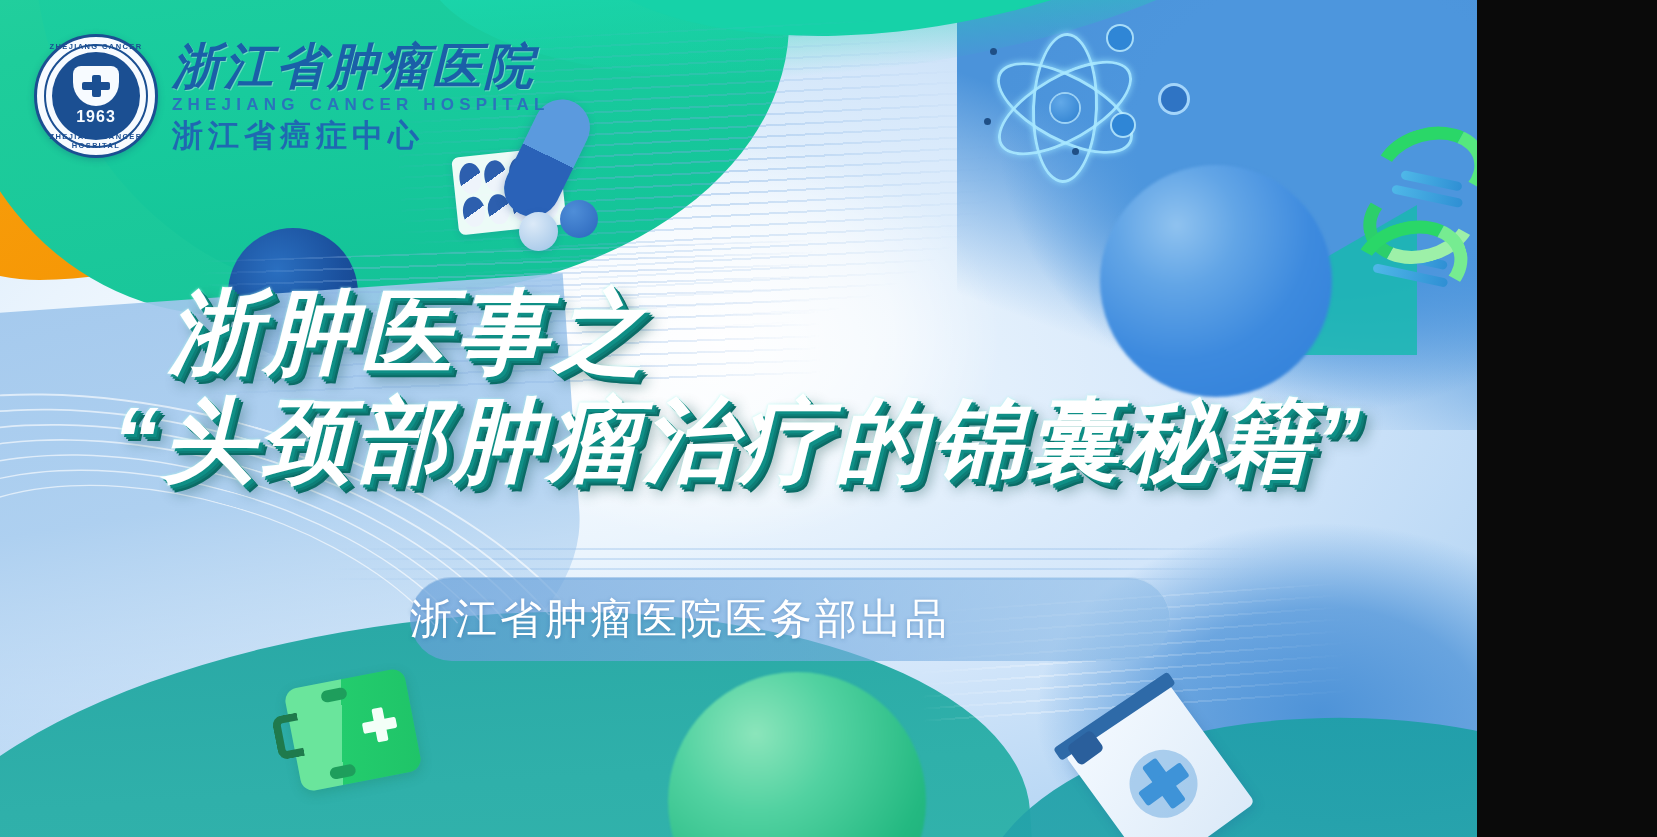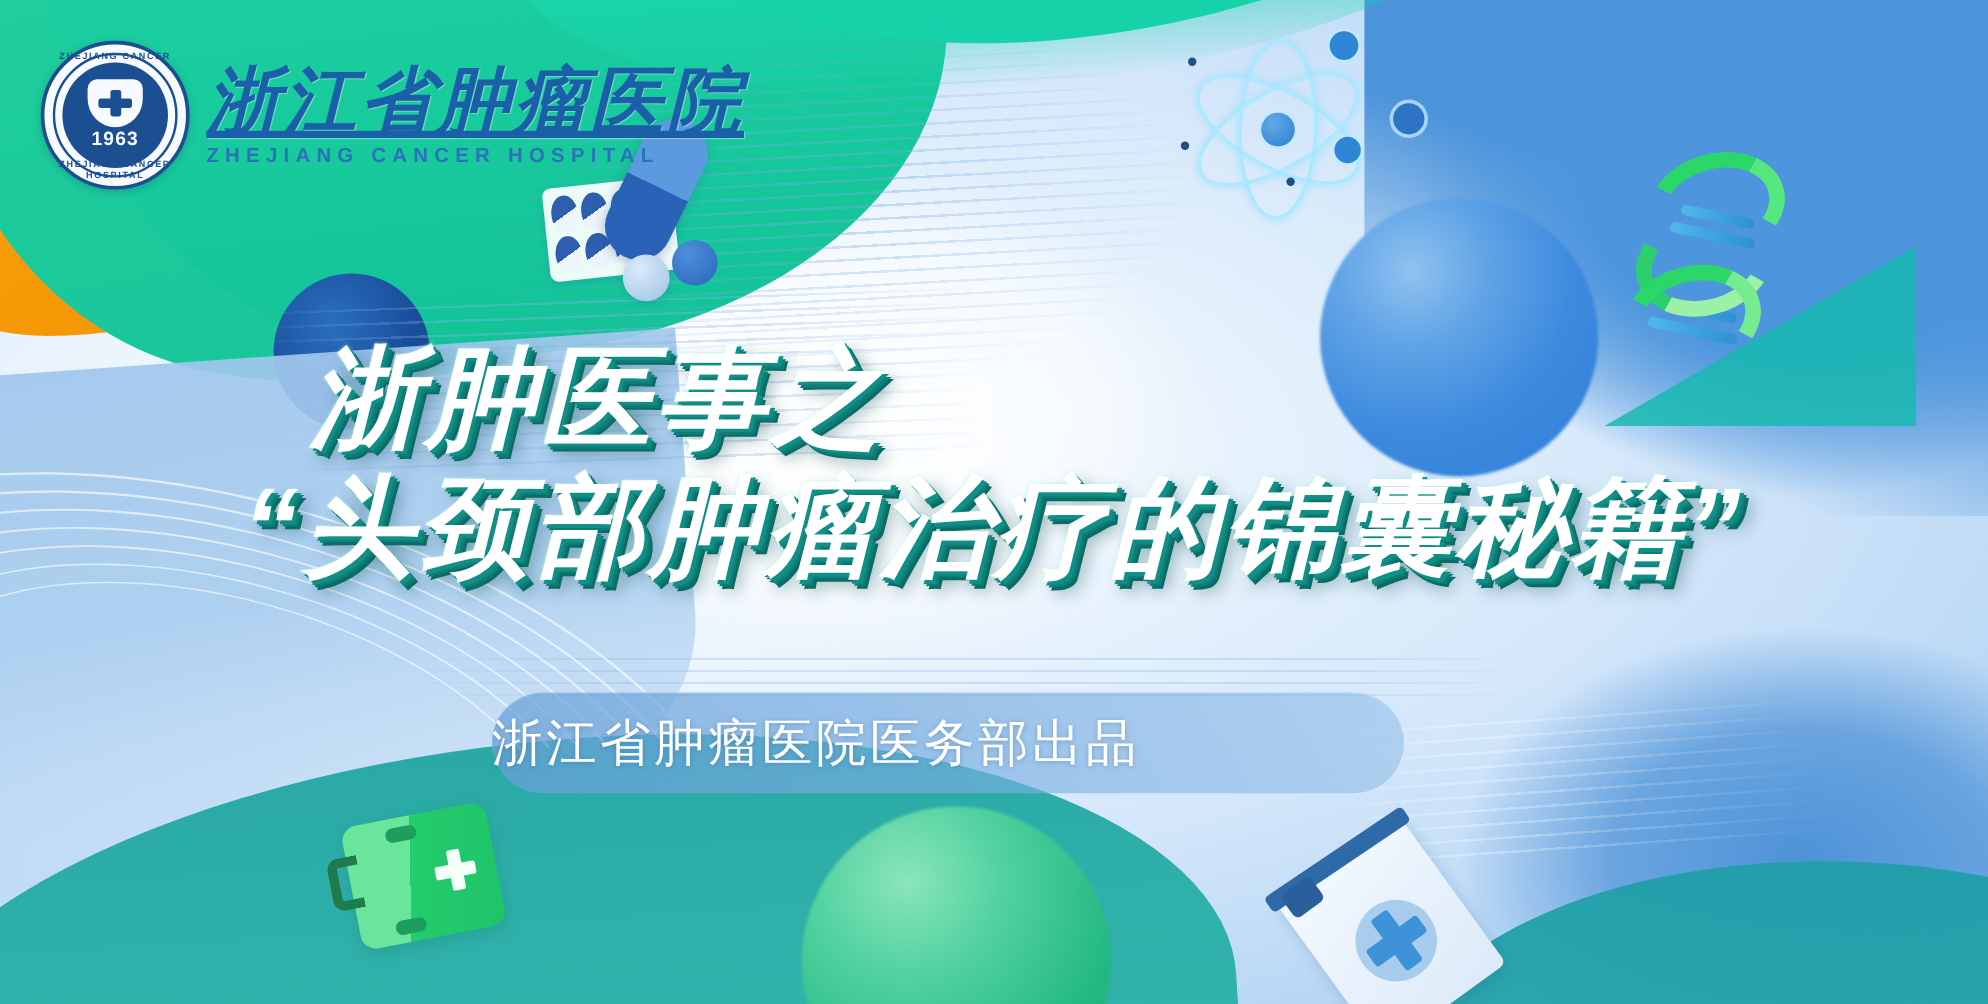--- a/index.html
+++ b/index.html
@@ -1,20 +1,20 @@
 <!DOCTYPE html>
 <html><head>
 <meta charset="utf-8">
 <style>
   html,body{margin:0;padding:0;background:#0a0a0a;}
   *{box-sizing:border-box;}
 
   .stage{
     position:relative;
-    width:1657px;height:837px;
+    width:1477px;height:837px;
     overflow:hidden;
     font-family:"Liberation Sans","DejaVu Sans",sans-serif;
     background:
       radial-gradient(120% 95% at 30% 45%, #ffffff 0%, #eaf4fd 24%, #d3e6fa 46%, #b6d6f4 66%, #8fbfee 85%, #6aa8e6 100%);
   }
 
   
   .bg-layer{position:absolute;inset:0;pointer-events:none;}
 
   .wash-right{
@@ -308,22 +308,22 @@
   .seal .arc-top,.seal .arc-bot{
     position:absolute;left:0;right:0;text-align:center;color:#1b4f92;
     font-size:7.5px;letter-spacing:1.4px;font-weight:bold;
   }
   .seal .arc-top{top:5px;}
   .seal .arc-bot{bottom:5px;}
 
   .brandtext{display:flex;flex-direction:column;line-height:1;}
   .brand-cn{
     font-family:"Liberation Serif","DejaVu Serif",serif;
-    font-size:61px;font-weight:bold;font-style:italic;color:#1a5fa8;
-    letter-spacing:3px;text-shadow:1px 1px 0 rgba(255,255,255,.35);text-decoration:underline;
+    font-size:49px;font-weight:bold;font-style:italic;color:#1a5fa8;
+    letter-spacing:3px;text-shadow:1px 1px 0 rgba(255,255,255,.35);
   }
   .brand-en{
     font-size:17px;font-weight:bold;color:#2a73bb;letter-spacing:5.2px;
     margin-top:5px;
   }
   .brand-sub{
     font-size:31px;font-weight:bold;color:#1f68b2;letter-spacing:5px;margin-top:7px;
   }
 
   
@@ -455,20 +455,21 @@
       <div class="arc-top">ZHEJIANG CANCER</div>
       <div class="arc-bot">ZHEJIANG CANCER HOSPITAL</div>
       <div class="inner">
         <div class="shield"></div>
         <div class="year">1963</div>
       </div>
     </div>
     <div class="brandtext">
       <div class="brand-cn">浙江省肿瘤医院</div>
       <div class="brand-en">ZHEJIANG CANCER HOSPITAL</div>
+      <div class="brand-sub">浙江省癌症中心</div>
     </div>
   </div>
 
   <div class="titles">
     <div class="tline tline1">浙肿医事之</div>
     <div class="tline tline2">“头颈部肿瘤治疗的锦囊秘籍”</div>
   </div>
 
   <div class="subpill">
     <span>浙江省肿瘤医院医务部出品</span>

